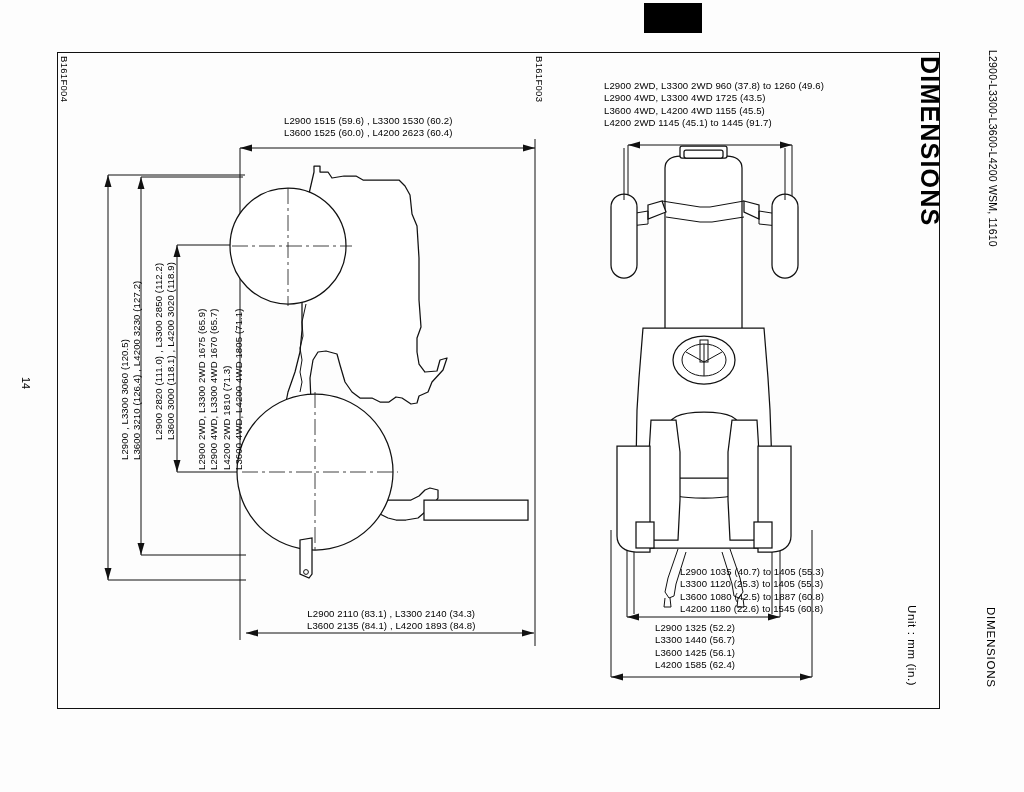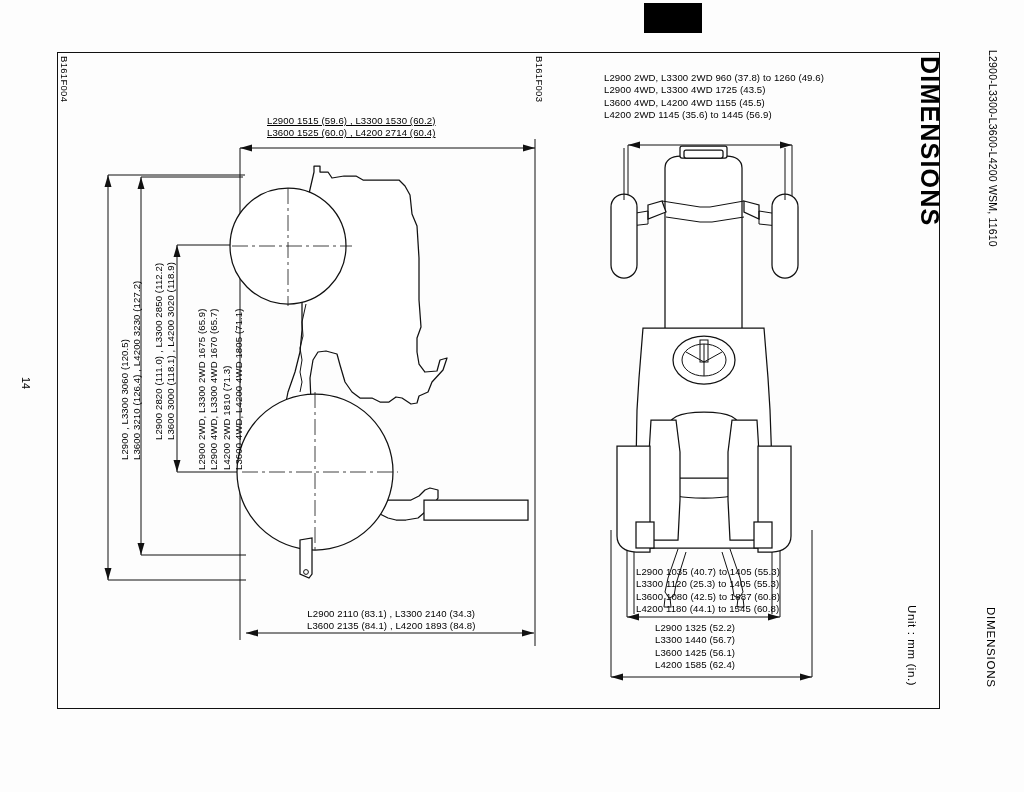--- a/index.html
+++ b/index.html
@@ -144,23 +144,23 @@
       <line class="ctr" x1="315" y1="392" x2="315" y2="552"></line>
 
       <path class="body-ln" d="M 300,540 L 300,574 L 309,578 L 312,574 L 312,538 Z"></path>
       <circle class="ln thin" cx="306" cy="572" r="2.4" fill="#fff"></circle>
 
       <path class="ln thin" d="M 306,304 L 302,322 L 303,336 L 300,348 L 302,360
         L 300,372 L 302,382 L 300,392" stroke-width="1.1"></path>
     </g>
   </svg>
 
-  <div class="dimtext c" style="left:267px;top:115px;text-decoration:underline;">
+  <div class="dimtext c" style="left:284px;top:115px;">
     <div>L2900 1515 (59.6) , L3300 1530 (60.2)</div>
-    <div>L3600 1525 (60.0) , L4200 2714 (60.4)</div>
+    <div>L3600 1525 (60.0) , L4200 2623 (60.4)</div>
   </div>
 
   <div class="dimtext c" style="left:307px;top:608px;">
     <div>L2900 2110 (83.1) , L3300 2140 (34.3)</div>
     <div>L3600 2135 (84.1) , L4200 1893 (84.8)</div>
   </div>
 
   <div class="dimtext rotv" style="left:196px;top:470px;">
     <div>L2900 2WD, L3300 2WD 1675 (65.9)</div>
     <div>L2900 4WD, L3300 4WD 1670 (65.7)</div>
@@ -255,32 +255,32 @@
       <path class="ln thin" d="M 678,549 L 668,578 L 665,592 L 669,598 L 674,596 L 676,584 L 686,552"></path>
       <path class="ln thin" d="M 730,549 L 740,578 L 743,592 L 739,598 L 734,596 L 732,584 L 722,552"></path>
       <path class="ln thin" d="M 665,598 L 664,607 L 671,607 L 670,598"></path>
       <path class="ln thin" d="M 738,598 L 737,607 L 744,607 L 743,598"></path>
 
       <line class="ln thin" x1="634" y1="552" x2="634" y2="614"></line>
       <line class="ln thin" x1="772" y1="552" x2="772" y2="614"></line>
     </g>
   </svg>
 
-  <div class="dimtext" style="left:604px;top:72px;">
+  <div class="dimtext" style="left:604px;top:80px;">
     <div>L2900 2WD, L3300 2WD 960 (37.8)  to 1260 (49.6)</div>
     <div>L2900 4WD, L3300 4WD 1725 (43.5)</div>
     <div>L3600 4WD, L4200 4WD 1155 (45.5)</div>
-    <div>L4200 2WD 1145 (35.6)  to 1445 (56.9)</div>
-  </div>
-
-  <div class="dimtext" style="left:636px;top:566px;">
+    <div>L4200 2WD 1145 (45.1)  to 1445 (91.7)</div>
+  </div>
+
+  <div class="dimtext" style="left:636px;top:566px;padding-left:44px;">
     <div>L2900 1035 (40.7)  to 1405 (55.3)</div>
     <div>L3300 1120 (25.3)  to 1405 (55.3)</div>
     <div>L3600 1080 (42.5)  to 1887 (60.8)</div>
-    <div>L4200 1180 (44.1)  to 1545 (60.8)</div>
+    <div>L4200 1180 (22.6)  to 1545 (60.8)</div>
   </div>
 
   <div class="dimtext c" style="left:655px;top:622px;text-align:right;">
     <div>L2900 1325 (52.2)</div>
     <div>L3300 1440 (56.7)</div>
     <div>L3600 1425 (56.1)</div>
     <div>L4200 1585 (62.4)</div>
   </div>
 
 </div>

